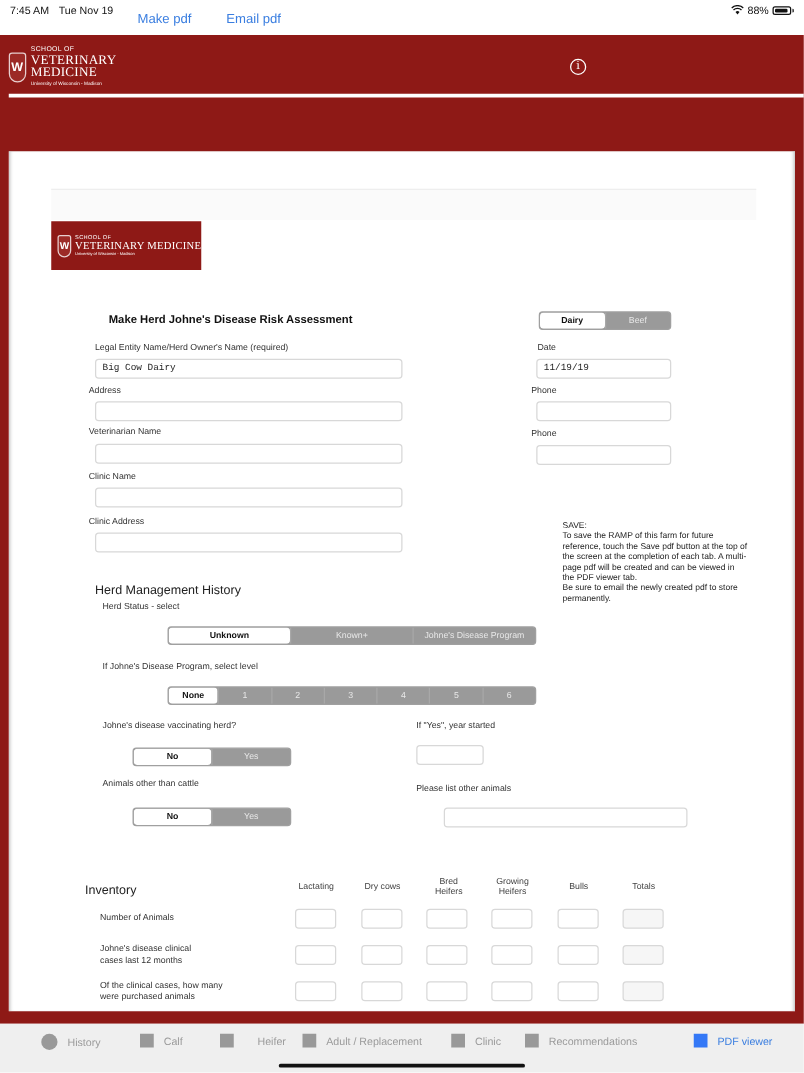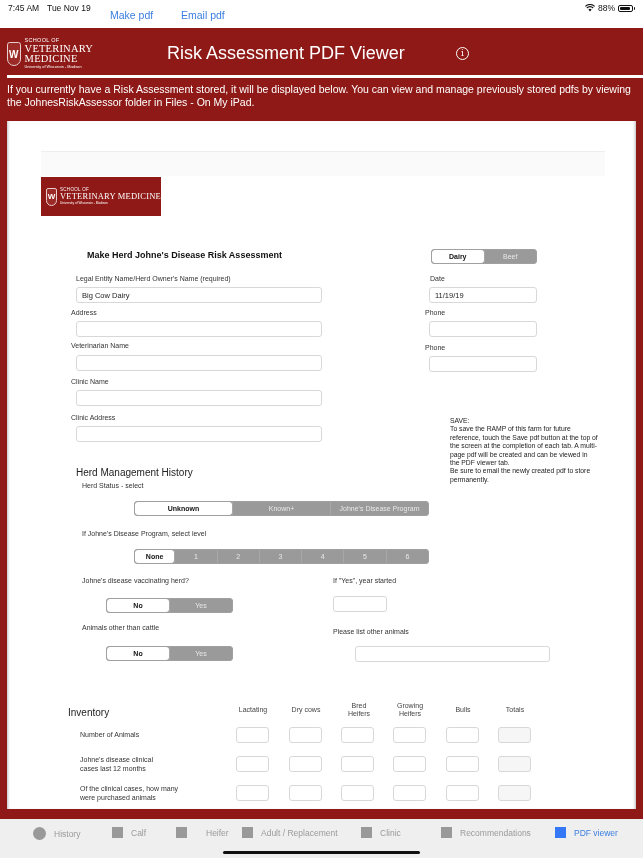--- a/index.html
+++ b/index.html
@@ -30,21 +30,21 @@
   .pdf-logo { position: absolute; left: 34px; top: 56px; width: 120px; height: 39px; background: #8e1916; display: flex; align-items: center; gap: 3px; padding-left: 5px; color: #fff; }
   .pdf-logo .crest { width: 11px; height: 18px; font-size: 8px; }
   .pdf-logo .logo-small { font-size: 4.5px; }
   .pdf-logo .logo-big { font-size: 8.5px; }
   .pdf-logo .logo-tiny { font-size: 3.2px; }
   .pdf-title { position: absolute; left: 177px; top: 69px; font-size: 15px; color: #111; }
 
   .lbl { position: absolute; font-size: 7px; color: #333; }
   .lbl-b { position: absolute; font-size: 9px; color: #111; font-weight: bold; }
   .section { position: absolute; font-size: 10px; color: #222; }
-  .field { position: absolute; height: 16px; border: 1px solid #d8d8d8; border-radius: 3px; background: #fff; font-size: 7.5px; color: #222; padding: 3px 5px; cursor: text; }
+  .field { position: absolute; height: 16px; border: 1px solid #d8d8d8; border-radius: 3px; background: #fff; font-size: 7.5px; color: #222; padding: 3px 5px; cursor: text; font-family: Liberation Mono, monospace; }
 
   .seg { position: absolute; height: 15px; background: #9a9a9a; border-radius: 3px; display: flex; overflow: hidden; border: 1px solid #a0a0a0; }
   .seg-item { flex: 1; font-size: 7px; color: #e8e8e8; display: flex; align-items: center; justify-content: center; cursor: pointer; border-left: 1px solid #a8a8a8; }
   .seg-item:first-child { border-left: none; }
   .seg-item.active { background: #fff; color: #111; font-weight: bold; border-radius: 3px; }
 
   .save-note { position: absolute; left: 443px; top: 296px; width: 148px; font-size: 6.8px; color: #222; line-height: 8.4px; }
 
   .inv-head { position: absolute; font-size: 7px; color: #444; text-align: center; line-height: 8px; width: 44px; }
   .inv-row-lbl { position: absolute; font-size: 7px; color: #333; line-height: 9px; }
@@ -82,24 +82,22 @@
 
 <div class="app">
   <div class="logo">
     <div class="crest">W</div>
     <div class="logo-text">
       <span class="logo-small">SCHOOL OF</span>
       <span class="logo-big">VETERINARY MEDICINE</span>
       <span class="logo-tiny">University of Wisconsin - Madison</span>
     </div>
   </div>
-  <div class="app-title">Risk Assessment PDF Viewer</div>
   <div class="info-icon">i</div>
   <div class="divider"></div>
-  <div class="intro">If you currently have a Risk Assessment stored, it will be displayed below. You can view and manage previously stored pdfs by viewing the  JohnesRiskAssessor folder in Files - On My iPad.</div>
 
   <div class="pdf-frame">
     <div class="pdf-topband"></div>
     <div class="pdf-logo">
       <div class="crest">W</div>
       <div class="logo-text">
         <span class="logo-small">SCHOOL OF</span>
         <span class="logo-big">VETERINARY MEDICINE</span>
         <span class="logo-tiny">University of Wisconsin - Madison</span>
       </div>
@@ -219,21 +217,21 @@
     <span>Heifer</span>
   </div>
   <div class="tab" style="left:242px;">
     <span class="tab-icon"></span>
     <span>Adult / Replacement</span>
   </div>
   <div class="tab" style="left:361px;">
     <span class="tab-icon"></span>
     <span>Clinic</span>
   </div>
-  <div class="tab" style="left:441px;">
+  <div class="tab" style="left:420px;">
     <span class="tab-icon"></span>
     <span>Recommendations</span>
   </div>
   <div class="tab active" style="left:555px;">
     <span class="tab-icon"></span>
     <span>PDF viewer</span>
   </div>
   <div class="home-ind"></div>
 </div>
 

